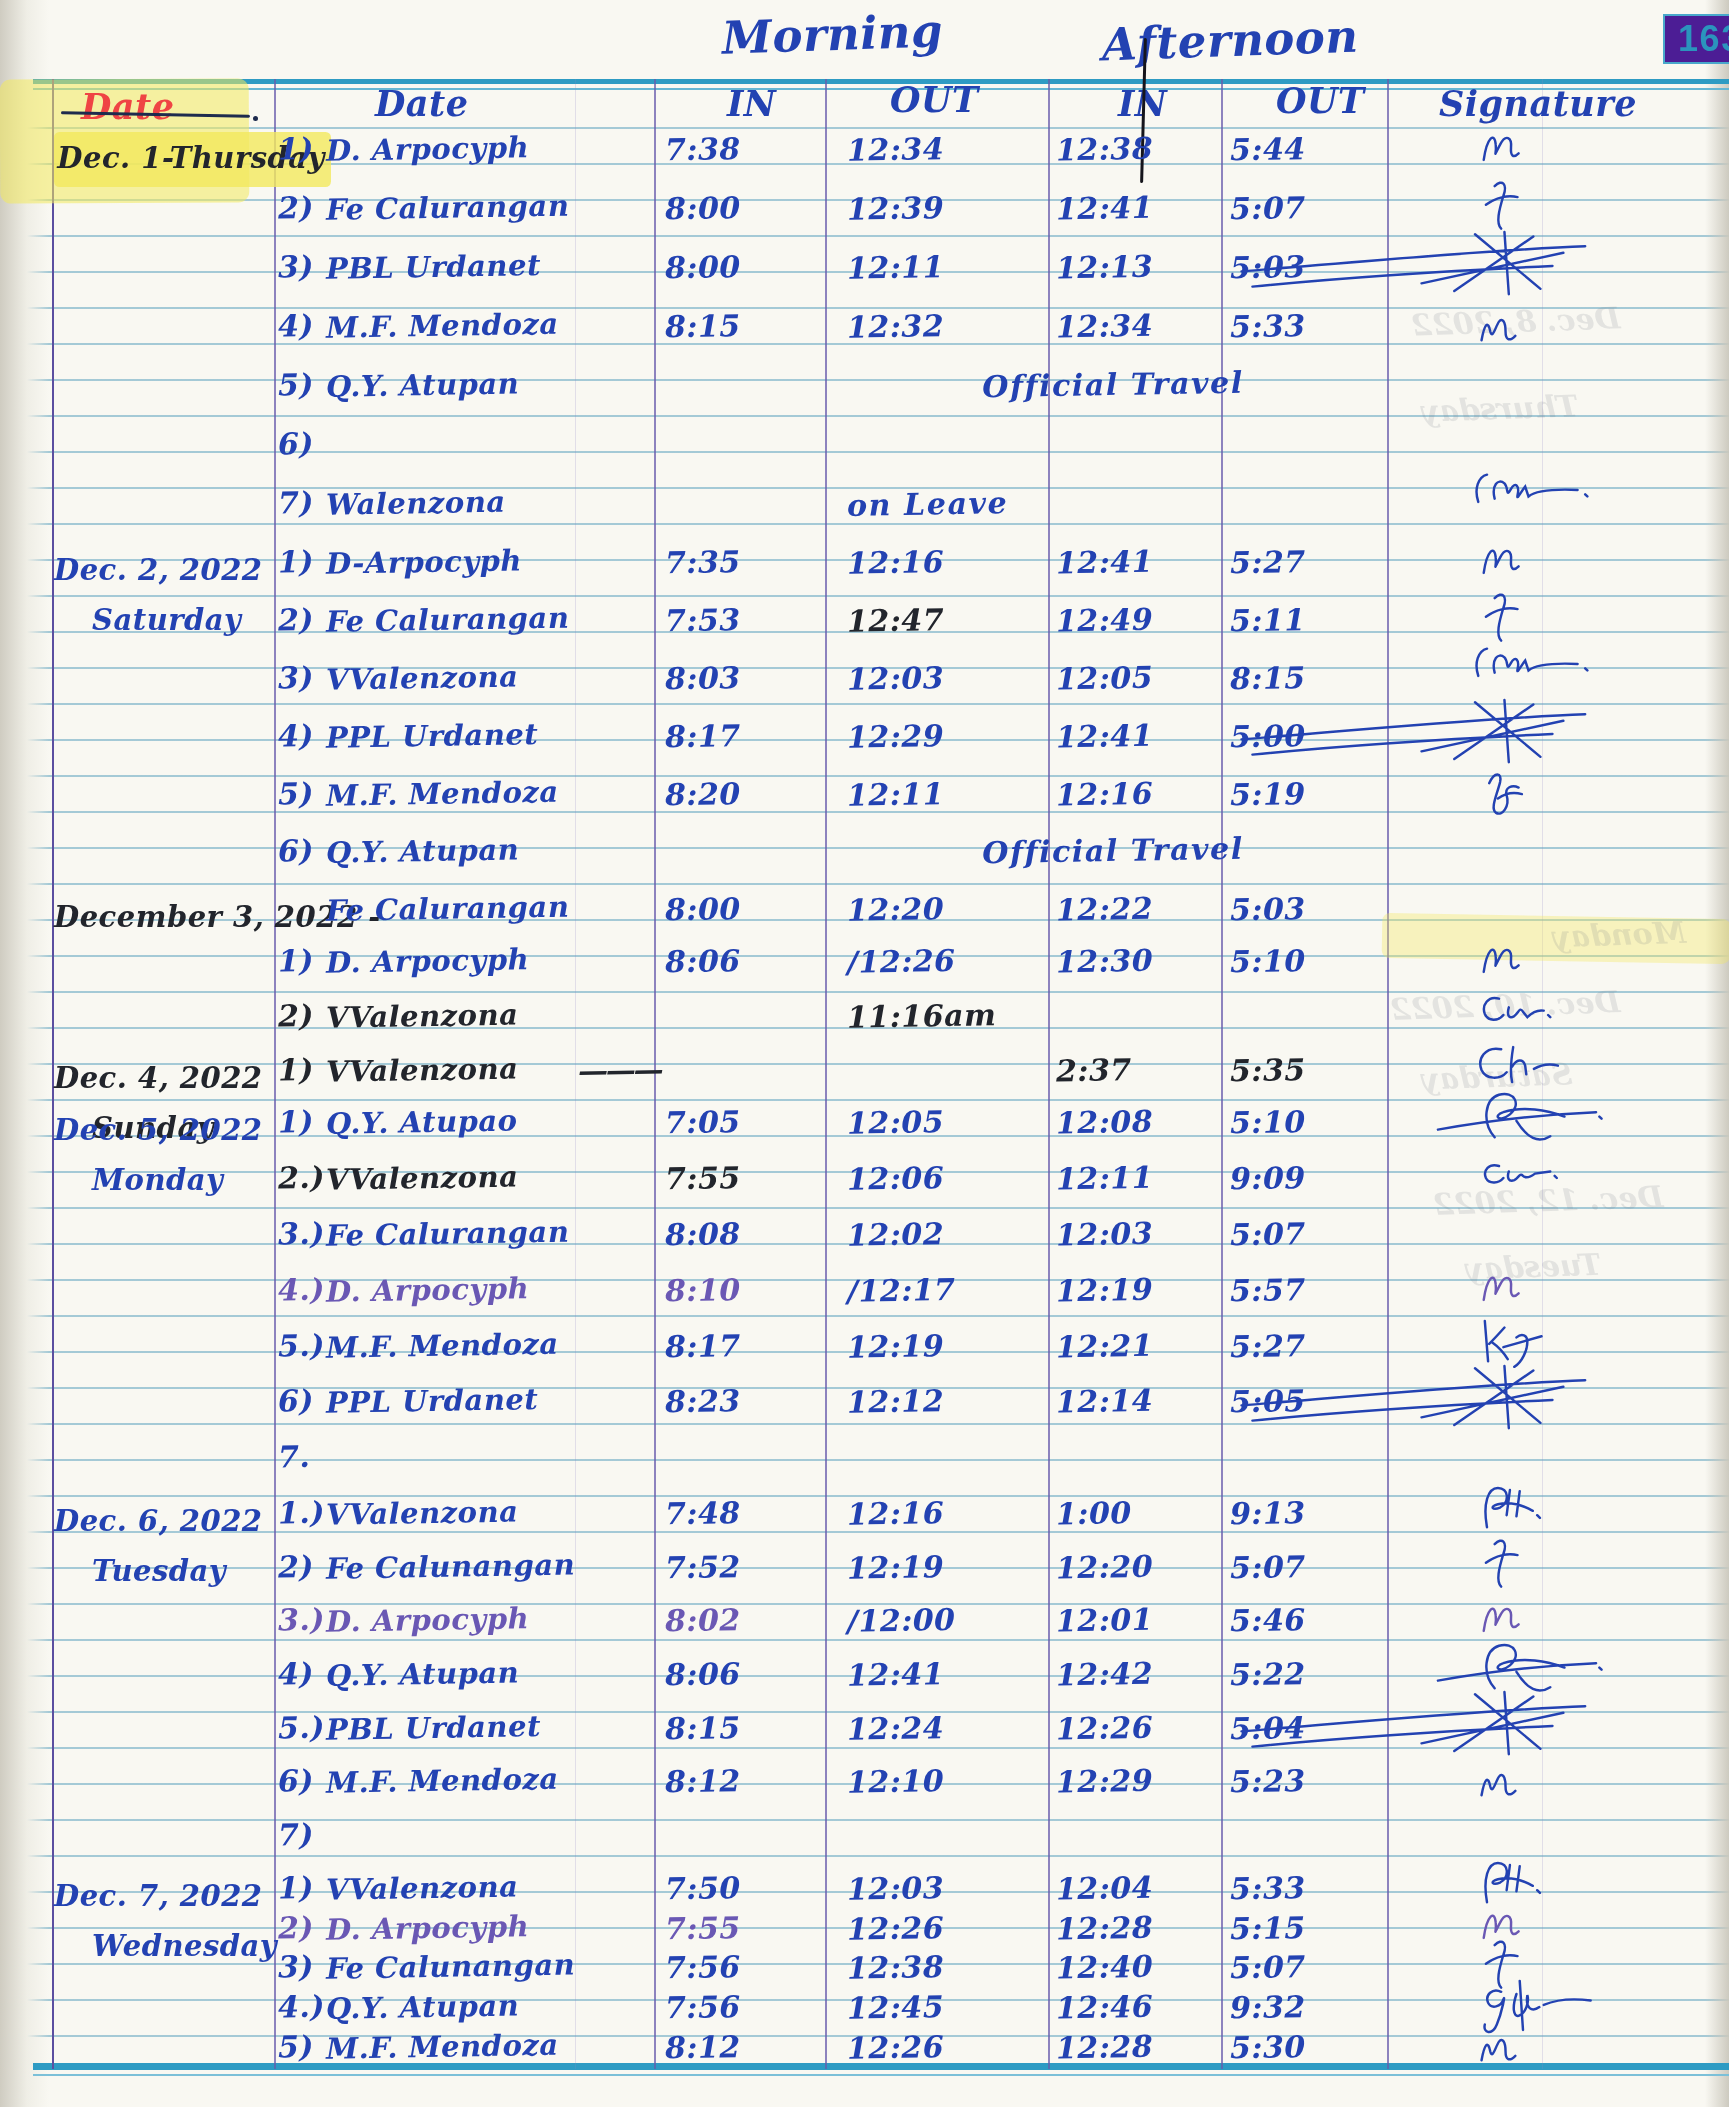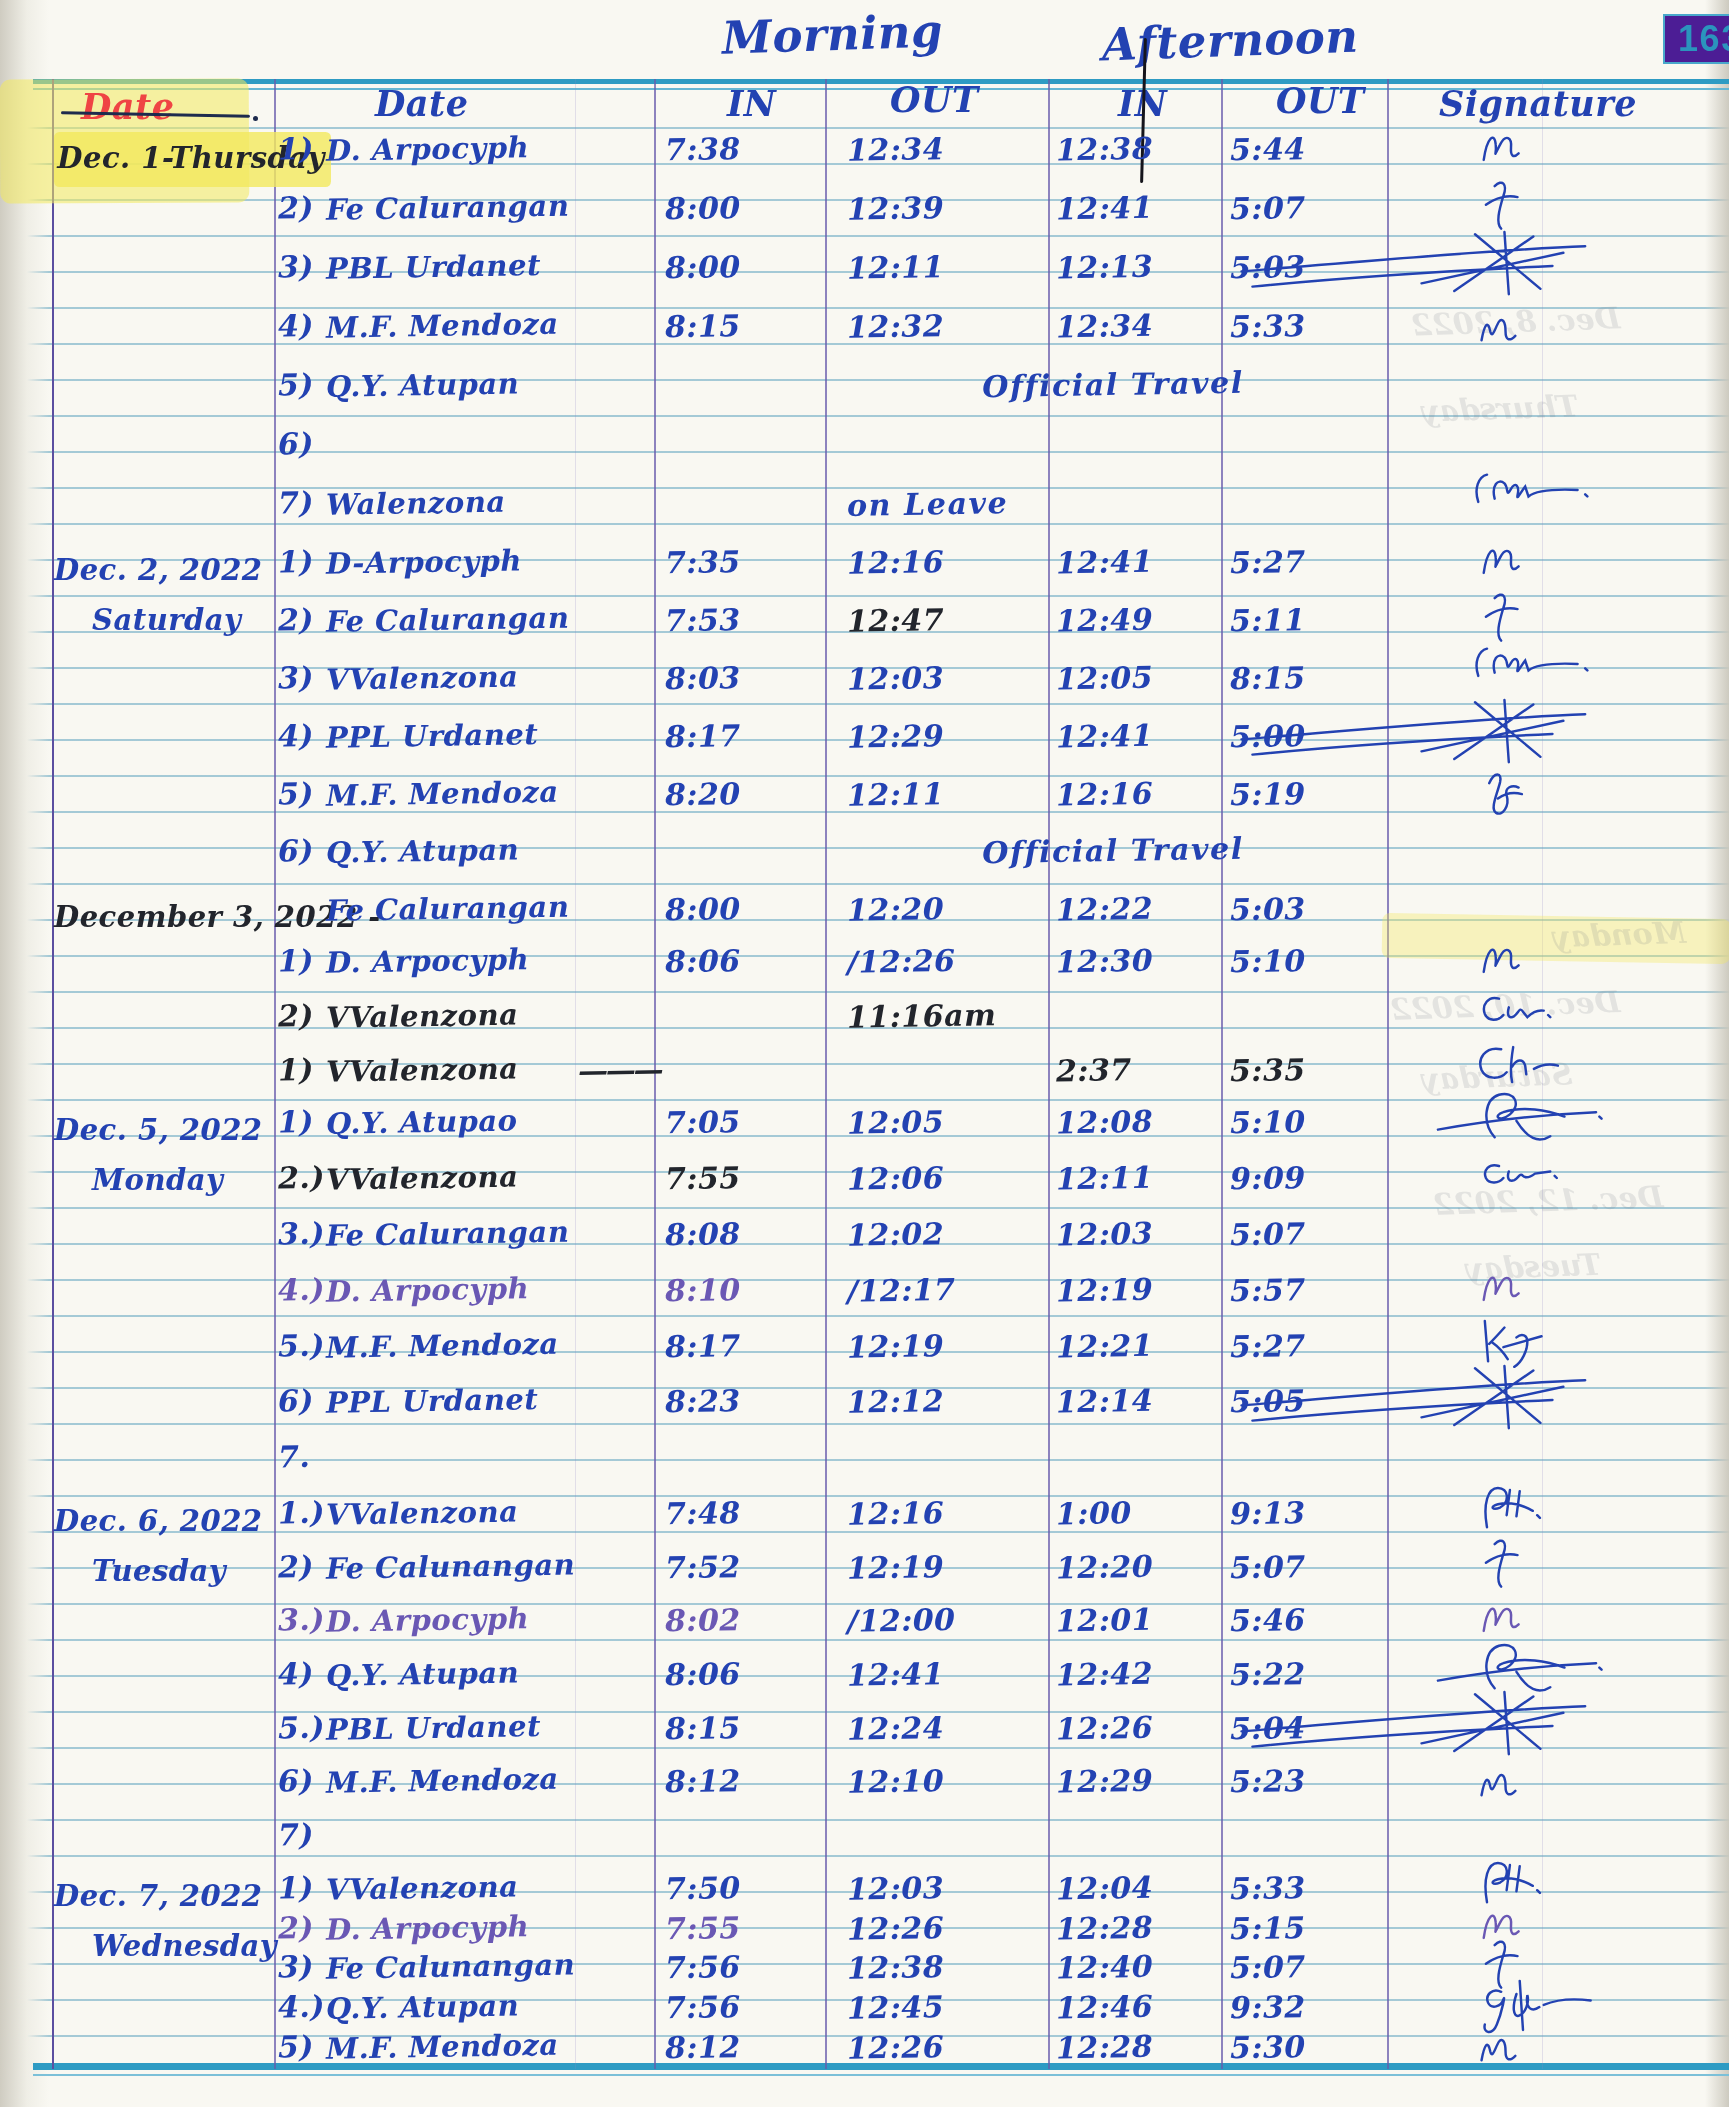--- a/index.html
+++ b/index.html
@@ -289,20 +289,24 @@
             <div class="cell hand c-num ink-black">2)</div>
             <div class="cell hand c-name ink-black">VValenzona</div>
             <div class="cell hand c-mout ink-black">11:16am</div>
             <div class="c-sig"><svg width="304" height="72" viewBox="0 0 280 132">
                 <path d="M52,36 C32,30 20,48 26,64 C32,78 50,78 60,66 M70,52 C66,66 70,74 80,68 C88,62 90,50 96,60 L104,70 C112,62 122,56 134,58 M142,66 l4,4" fill="none" stroke="#2342b2" stroke-width="4.5" stroke-linecap="round"></path>
               </svg></div>
           </div>
         </div>
       </div>
       <div class="section" style="height: 52px;">
+        <div class="date-cell">
+          <div class="date-line hand ink-black">Dec. 4, 2022</div>
+          <div class="date-line hand ink-black">Sunday</div>
+        </div>
         <div class="entries">
           <div class="entry">
             <div class="cell hand c-num ink-black">1)</div>
             <div class="cell hand c-name ink-black">VValenzona</div>
             <div class="cell hand c-min ink-black dashmark">———</div>
             <div class="cell hand c-ain ink-black">2:37</div>
             <div class="cell hand c-aout ink-black">5:35</div>
             <div class="c-sig"><svg width="304" height="72" viewBox="0 0 280 132">
                 <path d="M56,28 C26,22 12,46 20,66 C28,84 54,84 66,70 M78,24 C74,48 72,70 76,88 M76,60 C84,46 96,44 100,58 L102,74 M116,64 C130,56 146,54 160,58" fill="none" stroke="#2342b2" stroke-width="4.5" stroke-linecap="round"></path>
               </svg></div>

